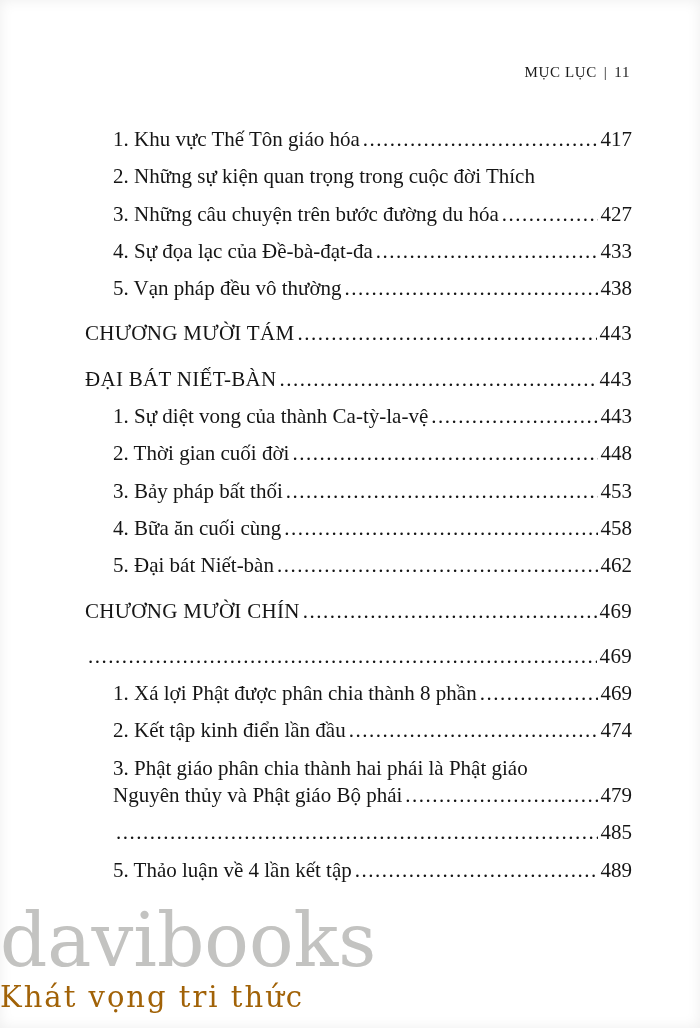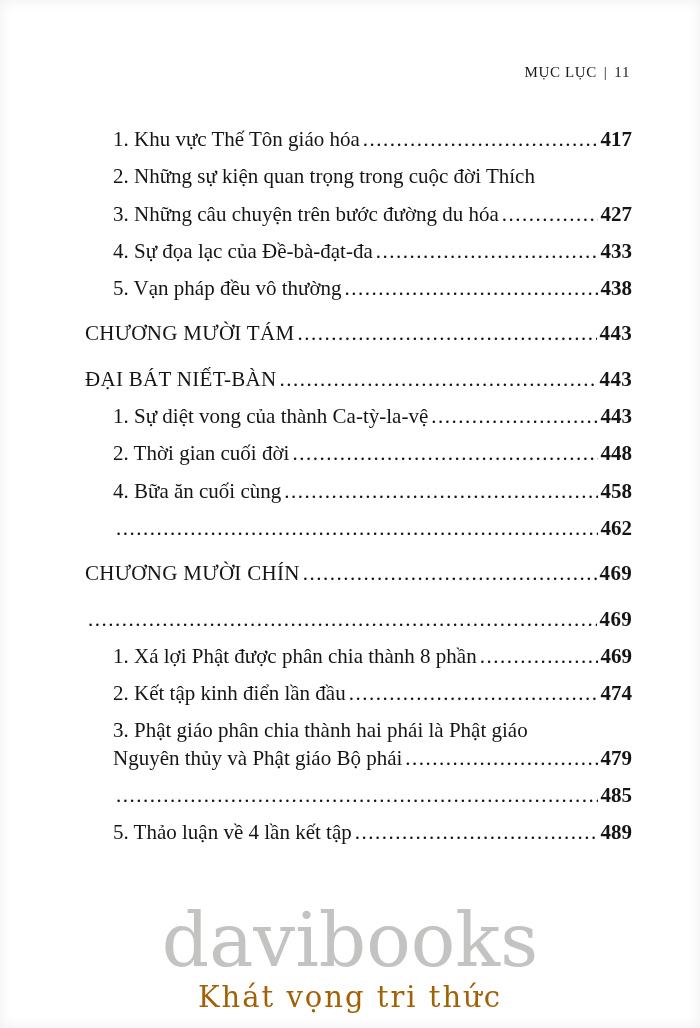--- a/index.html
+++ b/index.html
@@ -40,25 +40,24 @@
   .dots {
     flex:1 1 auto;
     overflow:hidden;
     white-space:nowrap;
     margin:0 3px;
     letter-spacing:1.5px;
   }
   .dots::after {
     content:"........................................................................................................................";
   }
-  .toc-page { white-space:nowrap;font-weight:bold; }
+  .toc-page { white-space:nowrap; }
   .watermark {
     position:absolute;
     left:0; right:0; bottom:14px;
-    text-align:center;
     pointer-events:none;
   }
   .wm-brand {
     font-family:"DejaVu Serif", serif;
     font-size:74px;
     line-height:1.05;
     color:#c3c3c1;
   }
   .wm-slogan {
     font-family:"DejaVu Serif", serif;
@@ -132,27 +131,35 @@
       </div>
       <div class="toc-entry item">
         <div class="toc-line last">
           <span class="toc-text">2. Thời gian cuối đời</span>
           <span class="dots"></span>
           <span class="toc-page">448</span>
         </div>
       </div>
       <div class="toc-entry item">
         <div class="toc-line last">
+          <span class="toc-text">3. Bảy pháp bất thối</span>
+          <span class="dots"></span>
+          <span class="toc-page">453</span>
+        </div>
+      </div>
+      <div class="toc-entry item">
+        <div class="toc-line last">
           <span class="toc-text">4. Bữa ăn cuối cùng</span>
           <span class="dots"></span>
           <span class="toc-page">458</span>
         </div>
       </div>
       <div class="toc-entry item">
         <div class="toc-line last">
+          <span class="toc-text">5. Đại bát Niết-bàn</span>
           <span class="dots"></span>
           <span class="toc-page">462</span>
         </div>
       </div>
       <div class="toc-entry chapter">
         <div class="toc-line last">
           <span class="toc-text">CHƯƠNG  MƯỜI CHÍN</span>
           <span class="dots"></span>
           <span class="toc-page">469</span>
         </div>

